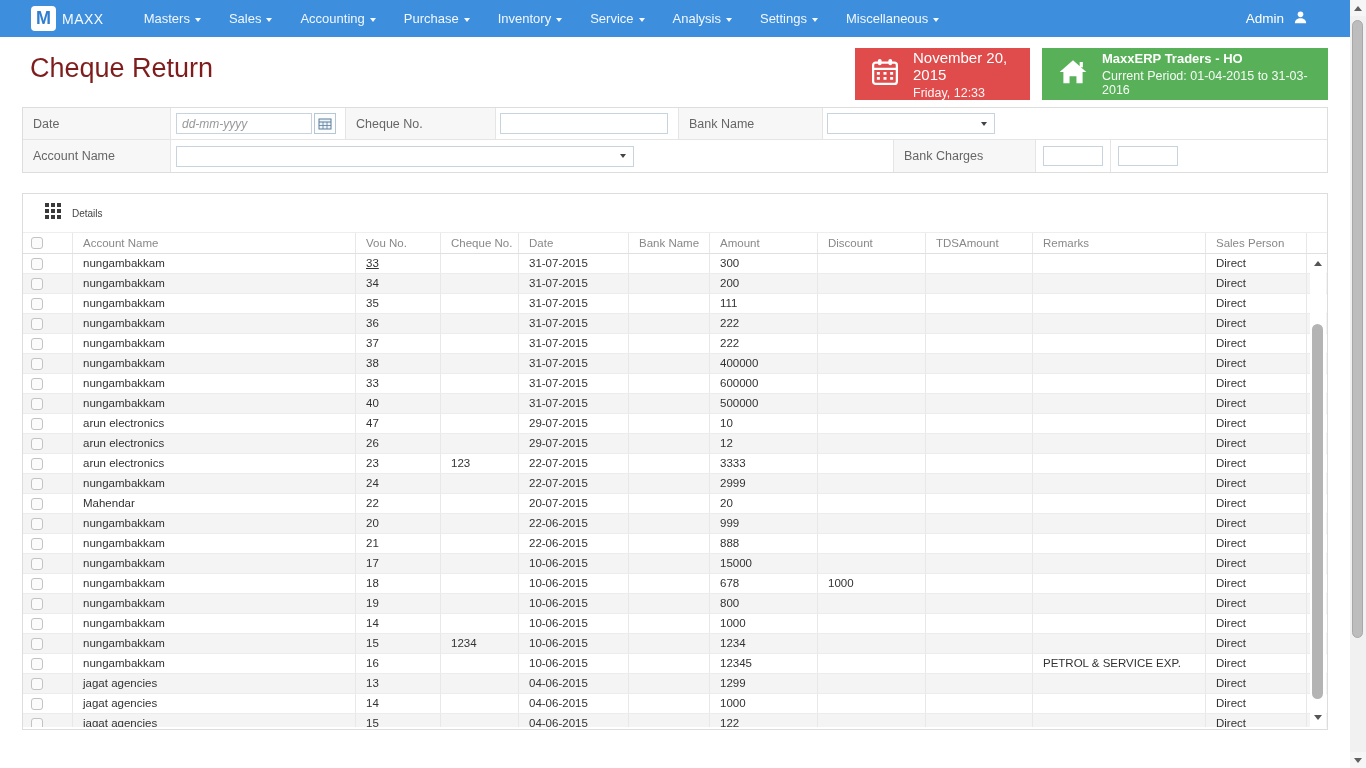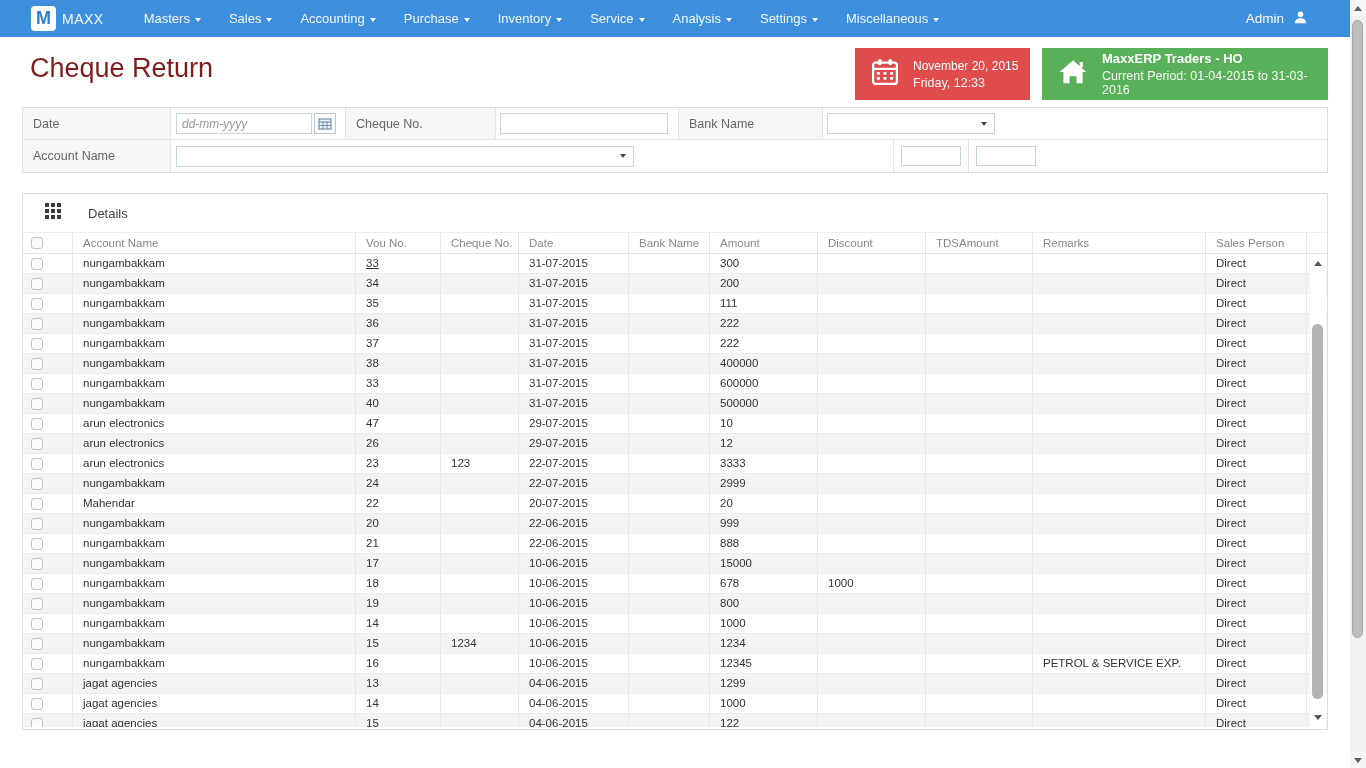--- a/index.html
+++ b/index.html
@@ -22,21 +22,21 @@
               font-size: 13.5px; cursor: pointer; }
 
   
   .page-header { position: relative; height: 70px; }
   .page-title { position: absolute; left: 30px; top: 16px; font-size: 27px; font-weight: 400; color: #7f1d1d; }
   .widget { position: absolute; top: 11px; height: 52px; display: flex; align-items: center;
             padding-left: 15px; gap: 13px; color: #fff; }
   .widget-date { left: 855px; width: 175px; background: #e04b4b; }
   .widget-company { left: 1042px; width: 286px; background: #58b158; }
   .widget .lines { display: flex; flex-direction: column; gap: 3px; }
-  .widget .l1 { font-size: 12px; }
+  .widget .l1 { font-size: 15px; }
   .widget-company .l1 { font-weight: bold; font-size: 13px; }
   .widget .l2 { font-size: 12.5px; color: rgba(255,255,255,0.95); }
 
   
   .filter-grid { margin: 0 22px; width: 1306px; border: 1px solid #ddd; background: #fff; }
   .frow { display: flex; height: 32px; }
   .frow:first-child { border-bottom: 1px solid #e5e5e5; }
   .fcell { border-right: 1px solid #e5e5e5; display: flex; align-items: center; height: 100%; }
   .fcell:last-child { border-right: none; }
   .flabel { background: #f7f7f7; color: #666; font-size: 12.5px; padding-left: 10px; }
@@ -54,21 +54,21 @@
   
   .btn-row { margin: 5px 0 0 22px; height: 20px; display: flex; }
   .btn { display: inline-flex; align-items: center; gap: 6px; height: 19px; padding: 0 10px 0 6px;
          margin-right: 5px; font-size: 11.5px; color: #333; background: linear-gradient(#ffffff, #e6e6e6);
          border: 1px solid #b6b6b6; border-radius: 3px; cursor: pointer;
          font-family: "Liberation Sans", sans-serif; }
 
   
   .details-panel { margin: 20px 22px 0; width: 1306px; height: 537px; border: 1px solid #ddd; position: relative; background:#fff; }
   .panel-header { height: 38px; display: flex; align-items: center; gap: 11px; padding-left: 22px; }
-  .panel-title { font-size: 13px; color: #444; margin-left: 16px; }
+  .panel-title { font-size: 10px; color: #444; }
 
   .table-header { display: flex; height: 22px; border-top: 1px solid #eee; border-bottom: 1px solid #e0e0e0;
                   color: #888; font-size: 11.5px; }
   .hcell { line-height: 21px; padding-left: 10px; border-right: 1px solid #e8e8e8; overflow: hidden;
            white-space: nowrap; cursor: pointer; }
   .hcheck { width: 50px; border-right: 1px solid #e8e8e8; display: flex; align-items: center; }
   .hspacer { flex: 1; }
 
   .table-body { position: relative; height: 473px; overflow: hidden; }
   .trow { display: flex; height: 20px; border-bottom: 1px solid #ececec; font-size: 11.5px; color: #333;
@@ -197,20 +197,21 @@
           </div>
         </div>
       </div>
       <div class="frow">
         <div class="fcell flabel" style="width:148px">Account Name</div>
         <div class="fcell" style="width:723px">
           <div class="selectbox" style="width:458px; margin-left:5px">
             <span class="sel-caret"></span>
           </div>
         </div>
+        <div class="fcell flabel" style="width:142px">Bank Charges</div>
         <div class="fcell" style="width:75px">
           <input class="txt charge-input" style="">
         </div>
         <div class="fcell" style="flex:1">
           <input class="txt charge-input" style="">
         </div>
       </div>
     </div>
 
 

